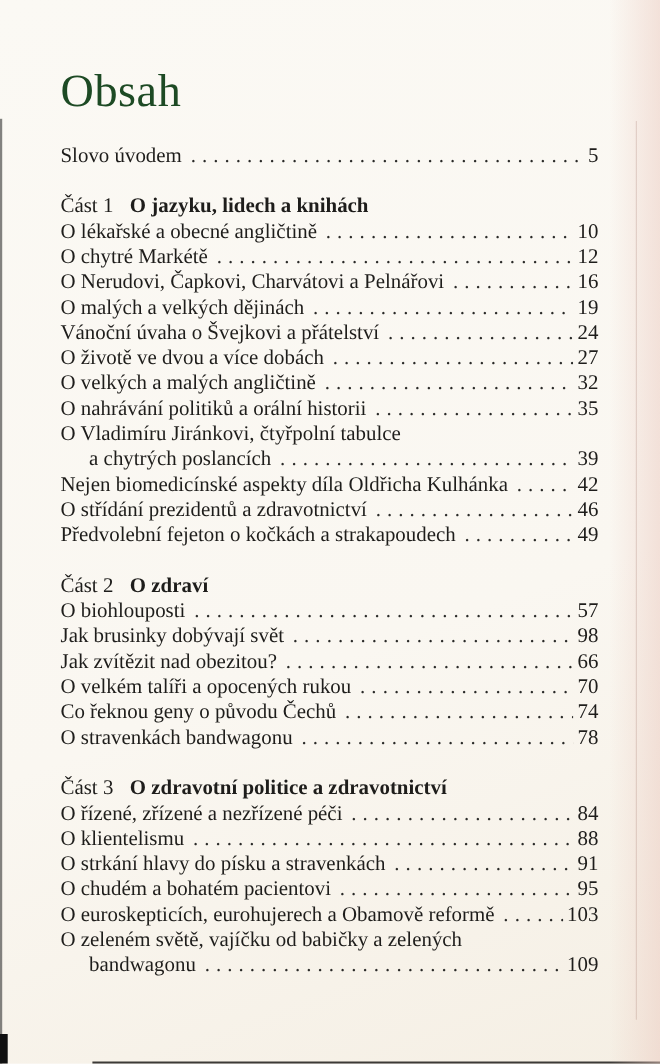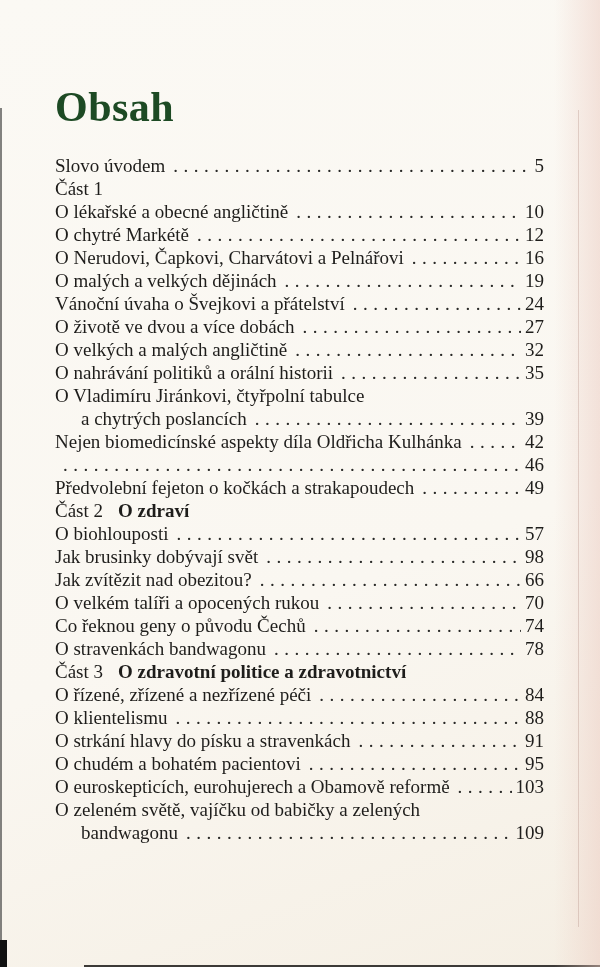--- a/index.html
+++ b/index.html
@@ -10,36 +10,36 @@
     background:#fff;
   }
   .page {
     position:relative;
     width:600px; height:967px;
     background:linear-gradient(160deg,#fbf9f4 0%,#faf7f1 60%,#f5efe4 100%);
     overflow:hidden;
   }
   .content { position:absolute; top:0; left:55px; width:489px; }
   .title {
-    margin-top:84px;
+    margin-top:60px;
     font-size:42px; line-height:46px;
-    font-weight:bold; letter-spacing:.5px;
+    font-weight:normal; letter-spacing:.5px;
     color:#1d4a24;
   }
   .toc { margin-top:24px; font-size:19px; line-height:23px; }
   .toc-row { display:flex; align-items:baseline; }
   .toc-row.indent { padding-left:26px; }
   .toc-label { white-space:nowrap; }
   .toc-dots { flex:1 1 auto; overflow:hidden; white-space:nowrap; padding-left:8px; min-width:14px; }
   .toc-dots::after {
     content:"...............................................................................";
     letter-spacing:5.5px; color:#2a2a28;
   }
   .toc-page { padding-left:4px; white-space:nowrap; }
-  .toc-section { }
+  .toc-section { margin-top:23px; }
   .section-heading { display:flex; align-items:baseline; }
   .section-title { font-weight:bold; margin-left:15px; }
   .folio { position:absolute; left:68px; top:977px; font-style:italic; font-size:21px; color:#23221f; }
   
   .edge-left { position:absolute; left:0; top:108px; bottom:0; width:2px; background:#5a5a58; opacity:.75; }
   .corner-block { position:absolute; left:0; bottom:0; width:7px; height:27px; background:#101010; }
   .edge-bottom { position:absolute; left:84px; right:0; bottom:0; height:2px; background:#3c3a37; }
   .edge-right-tint { position:absolute; right:0; top:0; bottom:0; width:46px;
     background:linear-gradient(to right, rgba(236,203,193,0), rgba(235,202,192,.5)); }
   .edge-crease { position:absolute; right:21px; top:110px; bottom:40px; width:1px; background:rgba(170,130,120,.3); }
@@ -52,20 +52,21 @@
     <h1 class="title">Obsah</h1>
     <div class="toc">
         <div class="toc-row">
           <span class="toc-label">Slovo úvodem</span>
           <span class="toc-dots"></span>
           <span class="toc-page">5</span>
         </div>
         <div class="toc-section">
           <div class="section-heading">
             <span class="section-part">Část 1</span>
+            <span class="section-title">O jazyku, lidech a knihách</span>
           </div>
           <div class="toc-row">
             <span class="toc-label">O lékařské a obecné angličtině</span>
             <span class="toc-dots"></span>
             <span class="toc-page">10</span>
           </div>
           <div class="toc-row">
             <span class="toc-label">O chytré Markétě</span>
             <span class="toc-dots"></span>
             <span class="toc-page">12</span>
@@ -107,20 +108,21 @@
             <span class="toc-label">a chytrých poslancích</span>
             <span class="toc-dots"></span>
             <span class="toc-page">39</span>
           </div>
           <div class="toc-row">
             <span class="toc-label">Nejen biomedicínské aspekty díla Oldřicha Kulhánka</span>
             <span class="toc-dots"></span>
             <span class="toc-page">42</span>
           </div>
           <div class="toc-row">
+            <span class="toc-label">O střídání prezidentů a zdravotnictví</span>
             <span class="toc-dots"></span>
             <span class="toc-page">46</span>
           </div>
           <div class="toc-row">
             <span class="toc-label">Předvolební fejeton o kočkách a strakapoudech</span>
             <span class="toc-dots"></span>
             <span class="toc-page">49</span>
           </div>
         </div>
         <div class="toc-section">

